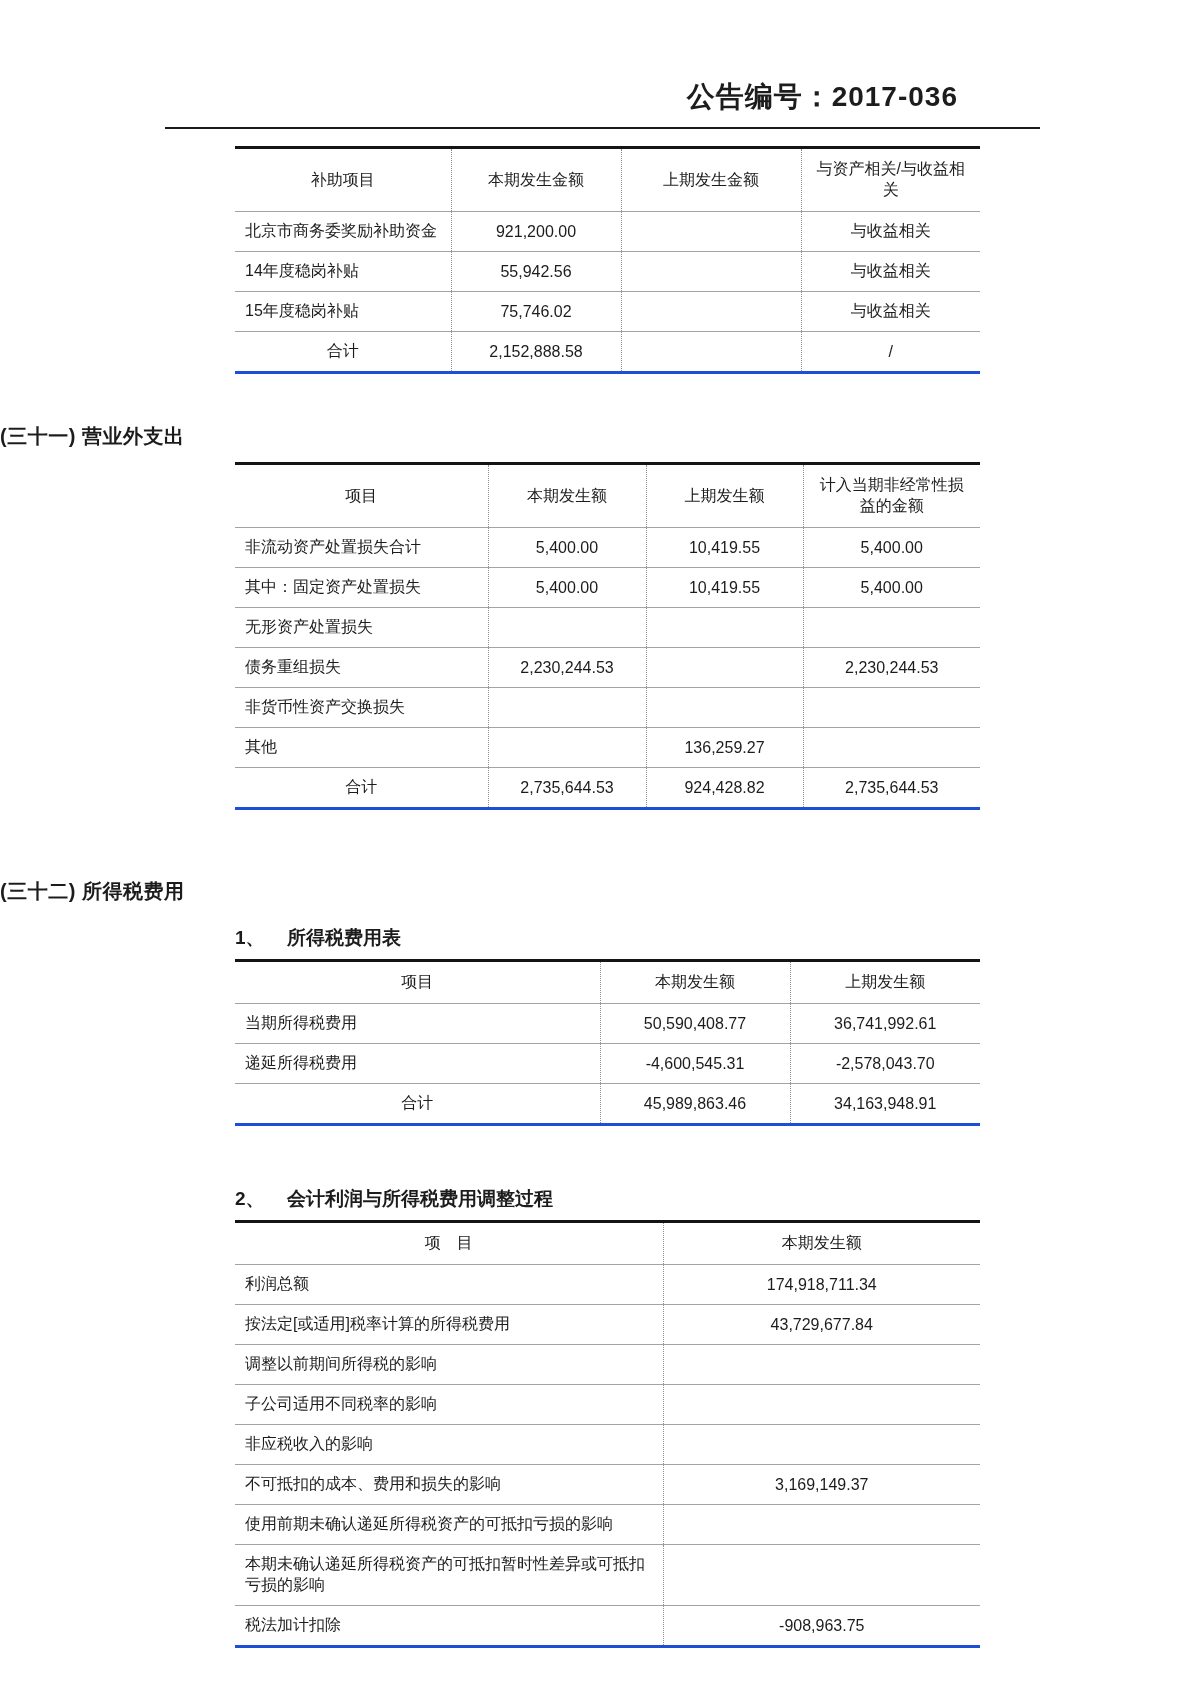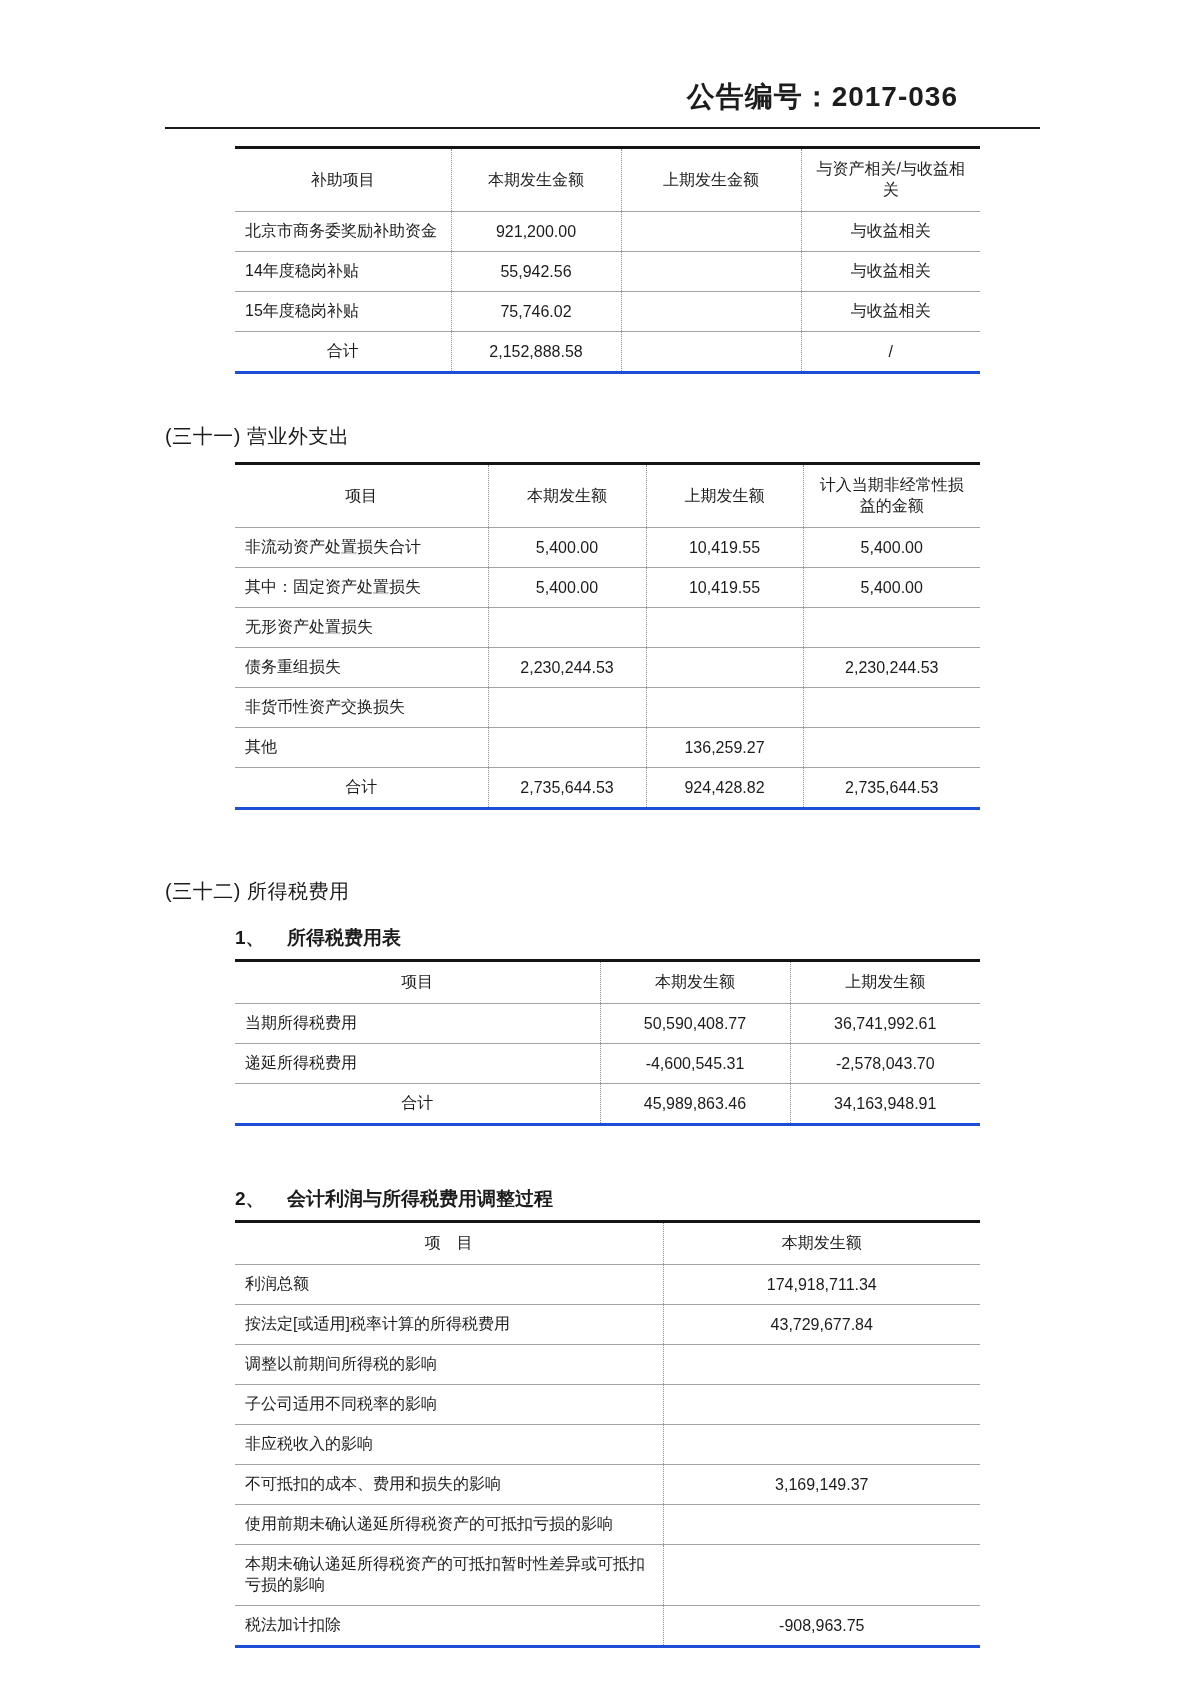--- a/index.html
+++ b/index.html
@@ -29,23 +29,22 @@
     letter-spacing: 1px;
   }
   .header-rule {
     margin: 11px 0 0 165px;
     width: 875px;
     height: 2px;
     background: #1a1a1a;
   }
   
   .sec-title {
-    margin-left: 165px;
     font-size: 20px;
-    font-weight: normal;
+    font-weight: bold;
     letter-spacing: 0.5px;
   }
   .sec-title.s31 { margin-top: 49px; }
   .sec-title.s32 { margin-top: 68px; }
   .sub-title {
     margin-left: 235px;
     font-size: 19px;
     font-weight: bold;
     display: flex;
   }

